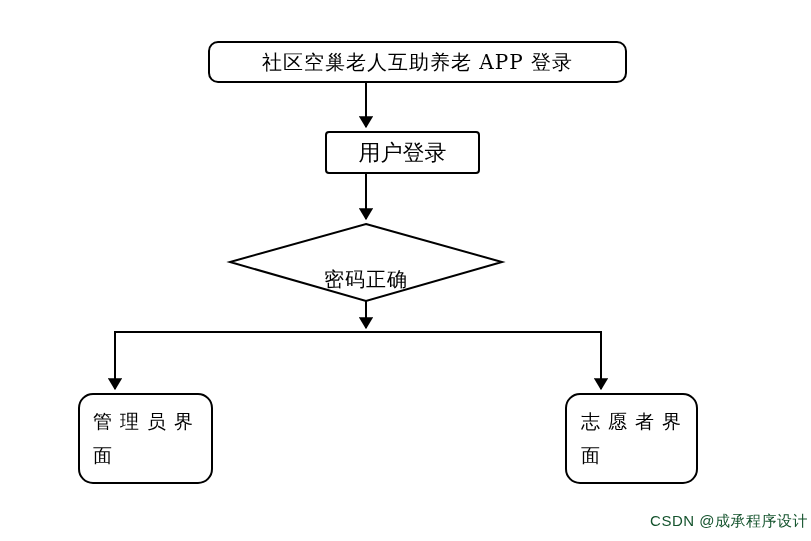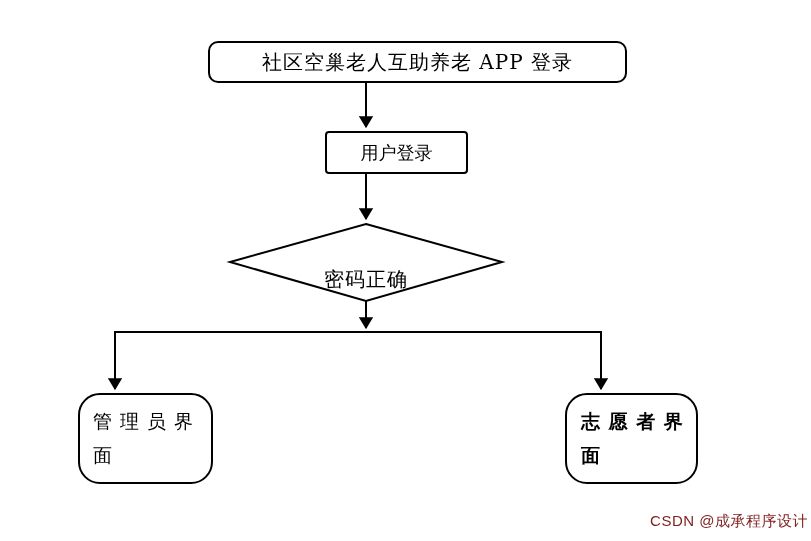--- a/index.html
+++ b/index.html
@@ -36,59 +36,58 @@
   }
   .node-title {
     left: 178px; top: 41px;
     width: 419px; height: 42px;
     border-radius: 10px;
     font-size: 20px;
     letter-spacing: 1px;
   }
   .node-login {
     left: 295px; top: 131px;
-    width: 143px; height: 43px;
+    width: 155px; height: 43px;
     border-radius: 4px;
-    font-size: 18px;
+    font-size: 22px;
   }
   .diamond-label {
     position: absolute;
     left: 266px; top: 266px;
     width: 200px;
     text-align: center;
     font-size: 20px;
     letter-spacing: 1px;
   }
   .node-branch {
     display: block;
     text-align: left;
-    border-radius: 22px;
+    border-radius: 15px;
     font-size: 19px;
     line-height: 34px;
     white-space: pre-line;
     letter-spacing: 1px;
   }
   .node-admin {
     left: 48px; top: 393px;
     width: 135px; height: 91px;
     padding: 9px 4px 0 13px;
   }
   .node-volunteer {
     left: 535px; top: 393px;
     width: 133px; height: 91px;
     padding: 9px 4px 0 14px;
-    font-weight: bold;
   }
   .watermark {
     position: absolute;
     right: 3px;
     bottom: 10px;
     font-family: "Liberation Sans", "DejaVu Sans", sans-serif;
     font-size: 15px;
-    color: #7f1d1d;
+    color: #14532d;
     letter-spacing: 0.5px;
   }
 </style>
 </head>
 <body>
 
 <div class="stage">
 
   <svg class="wires" viewBox="0 0 811 541">
     <defs>

